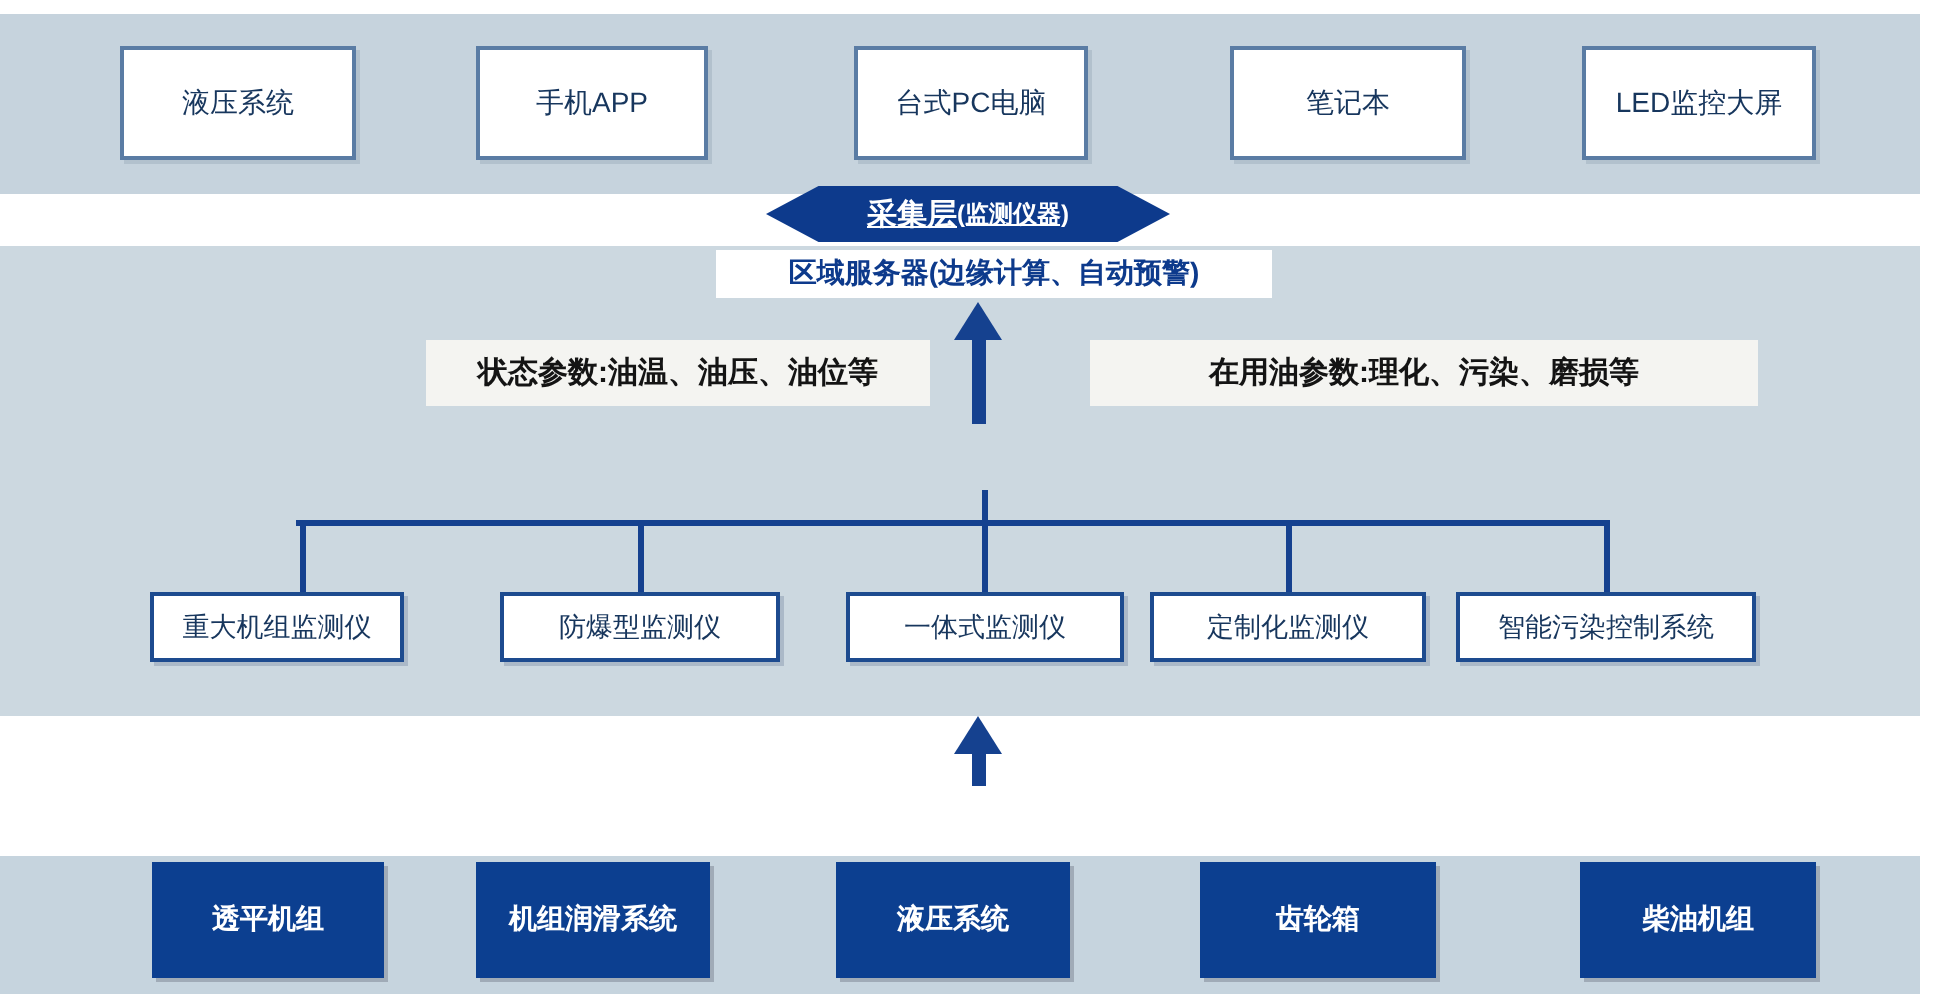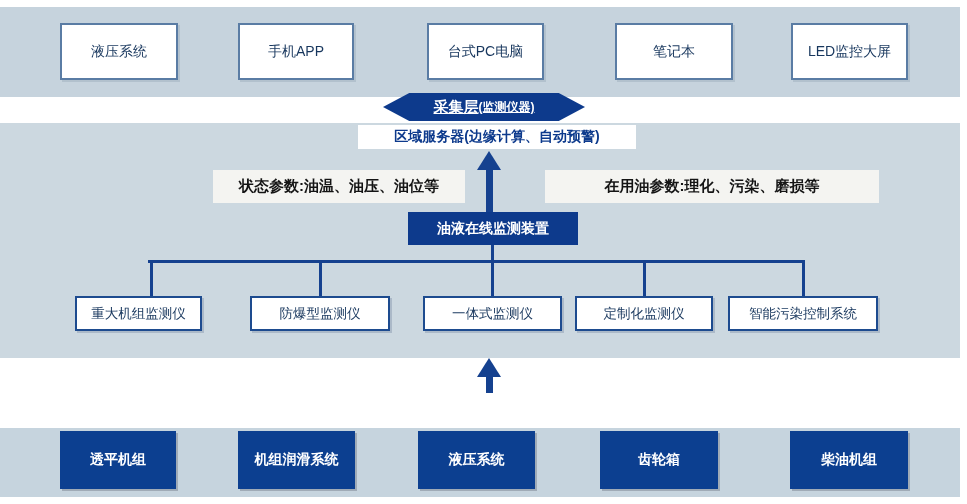--- a/index.html
+++ b/index.html
@@ -66,21 +66,21 @@
 
   
   .monitor-box{top:296px;height:35px;background:#fff;border:2px solid var(--row-box-border,#1d4b8f);
                color:var(--text-navy,#17365d);font-size:13.5px;box-shadow:2px 2px 0 rgba(110,130,155,.35);z-index:3;}
   .mb1{left:75px;width:127px}.mb2{left:250px;width:140px}.mb3{left:423px;width:139px}
   .mb4{left:575px;width:138px}.mb5{left:728px;width:150px}
 
   
   .unit-box{top:431px;height:58px;background:var(--dark-blue-box,#0c3f90);color:#fff;
             font-weight:700;font-size:14px;box-shadow:2px 2px 0 rgba(150,160,172,.8);}
-  .ub1{left:60px;width:116px}.ub2{left:238px;width:117px}.ub3{left:418px;width:117px}
+  .ub1{left:76px;width:116px}.ub2{left:238px;width:117px}.ub3{left:418px;width:117px}
   .ub4{left:600px;width:118px}.ub5{left:790px;width:118px}
 </style>
 </head>
 <body>
 
 <div class="canvas">
 
   <div class="band band-top"></div>
   <div class="band band-mid"></div>
   <div class="band band-bottom"></div>
@@ -97,21 +97,20 @@
   </div>
 
   <div class="box server-box">区域服务器(边缘计算、自动预警)</div>
 
   <div class="arrow-head ah1"></div>
   <div class="arrow-shaft as1"></div>
 
   <div class="box param-label pl-left">状态参数:油温、油压、油位等</div>
   <div class="box param-label pl-right">在用油参数:理化、污染、磨损等</div>
 
-  <div class="box device-main">油液在线监测装置</div>
 
   <div class="line v-line vl-trunk"></div>
   <div class="line h-line"></div>
   <div class="line v-line vl-1"></div>
   <div class="line v-line vl-2"></div>
   <div class="line v-line vl-4"></div>
   <div class="line v-line vl-5"></div>
 
   <div class="box monitor-box mb1">重大机组监测仪</div>
   <div class="box monitor-box mb2">防爆型监测仪</div>

